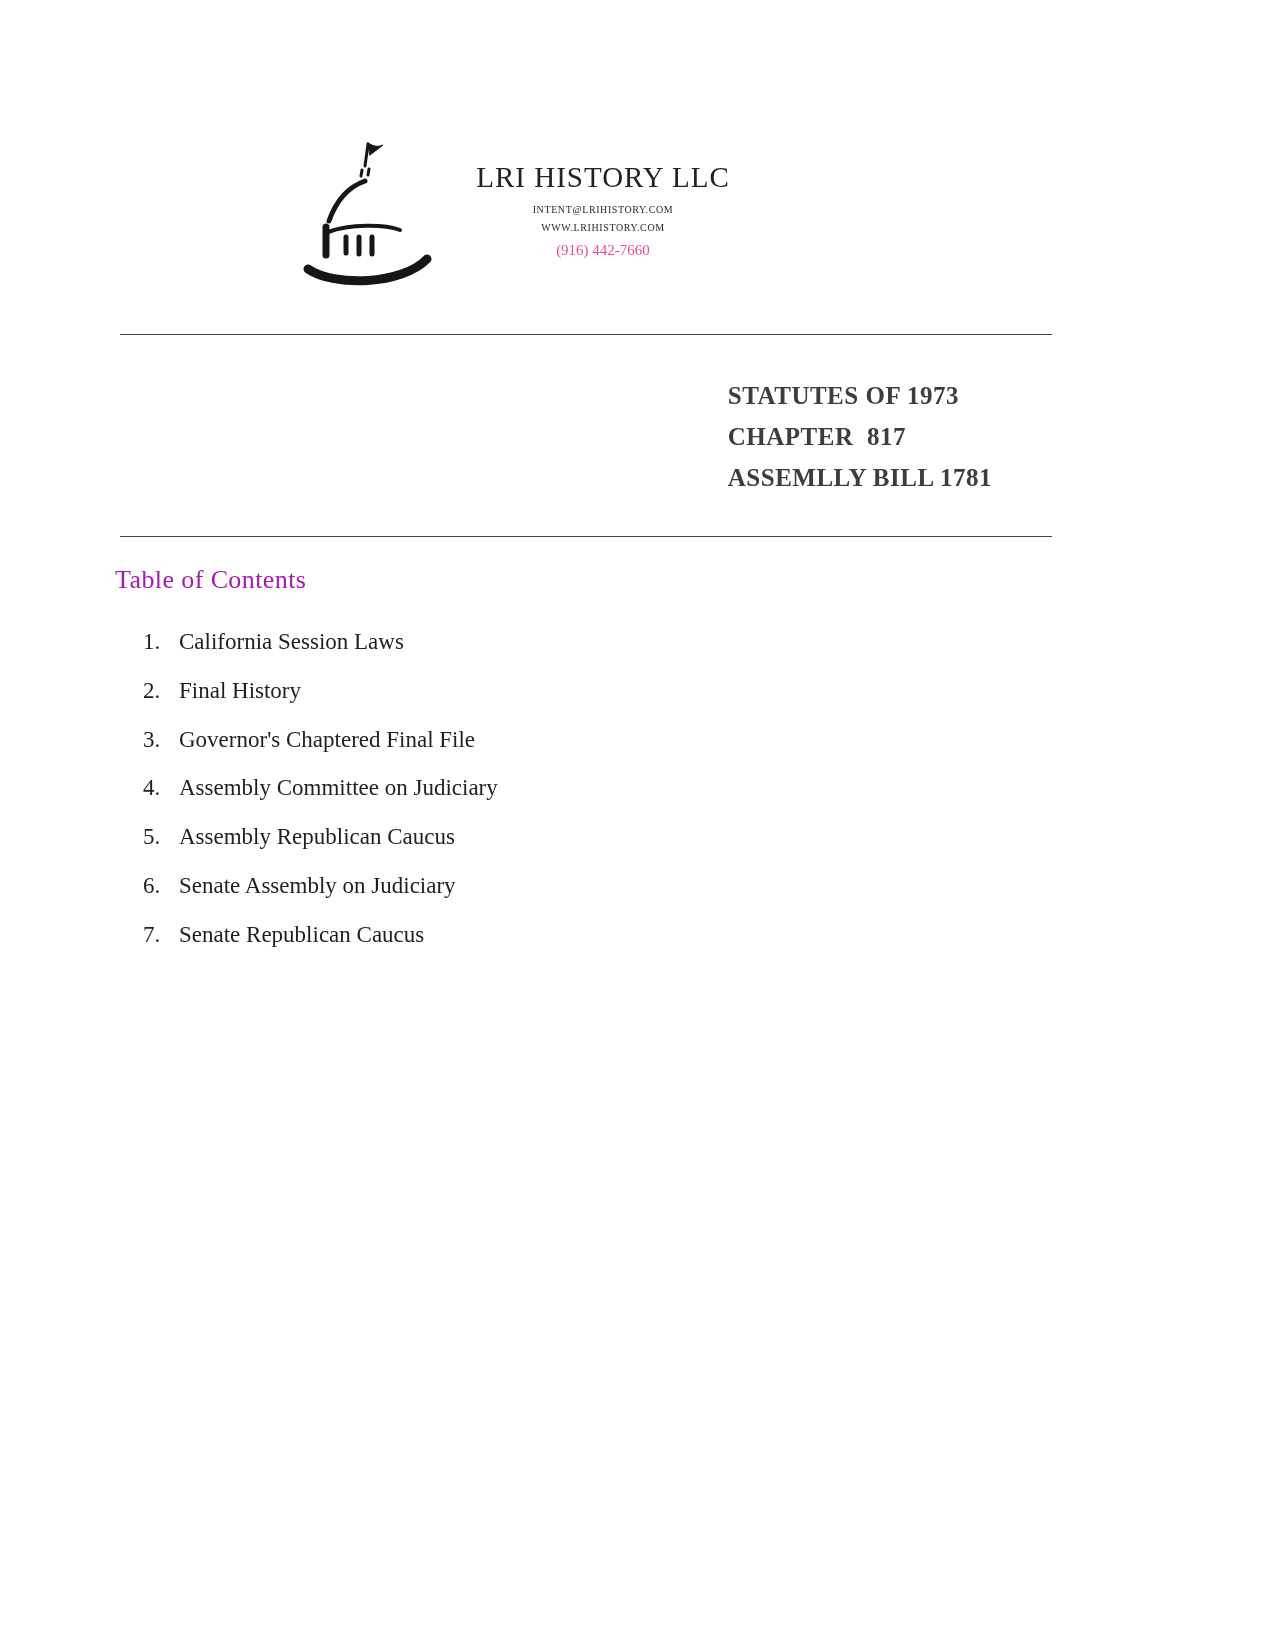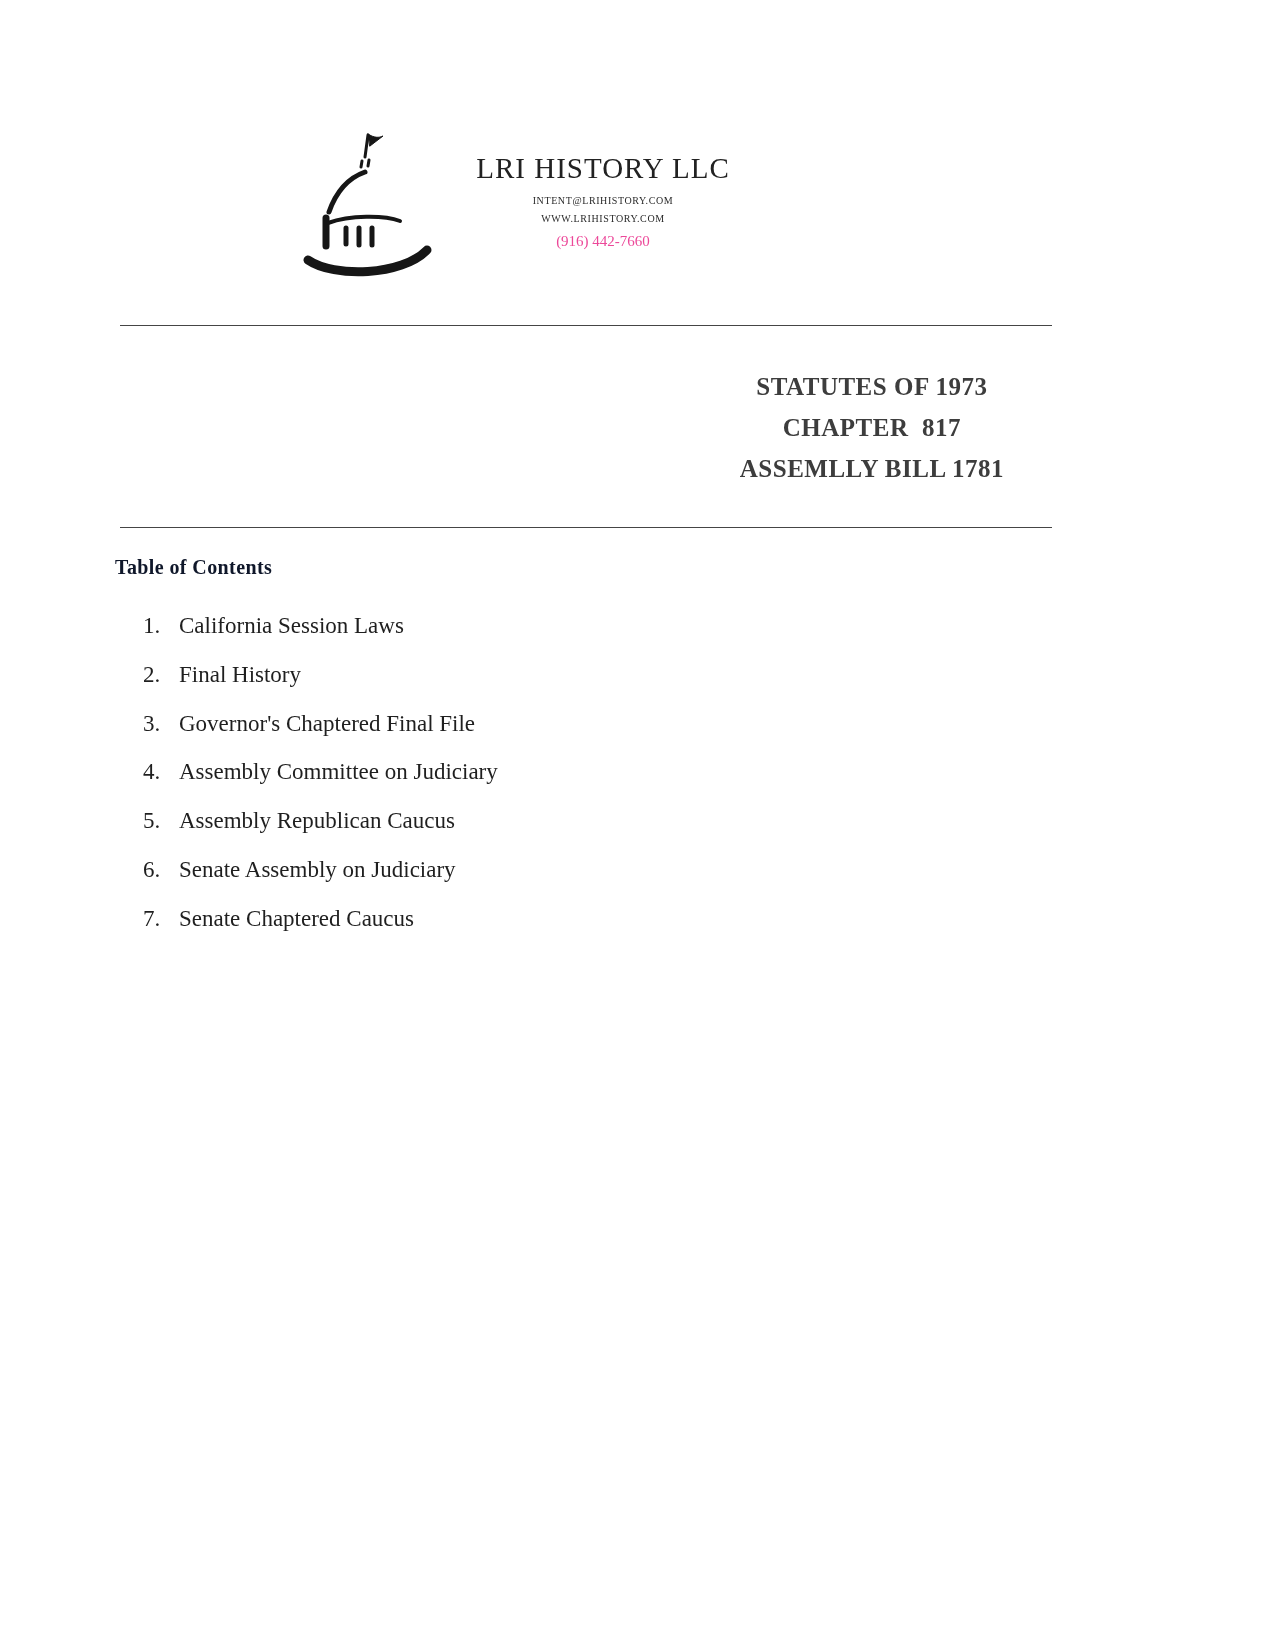--- a/index.html
+++ b/index.html
@@ -5,21 +5,21 @@
   * { box-sizing: border-box; }
   html, body { margin: 0; padding: 0; background: #ffffff; }
   body {
     font-family: "Liberation Serif", "DejaVu Serif", serif;
     color: var(--text, #1c1c1c);
   }
   .page {
     position: relative;
     width: 1276px;
     height: 1548px;
-    margin: 0 auto;
+    margin: 9px auto;
     background: #ffffff;
     overflow: hidden;
   }
 
   
   .logo {
     position: absolute;
     left: 298px;
     top: 126px;
     width: 140px;
@@ -60,43 +60,43 @@
     border-top: 1px solid var(--divider, #454545);
     margin: 0;
   }
   .divider-top { top: 325px; }
   .divider-bottom { top: 527px; }
 
   
   .title-block {
     position: absolute;
     top: 366px;
-    right: 272px;
-    text-align: center;
+    right: 284px;
+    text-align: left;
     font-weight: 700;
     font-size: 25px;
     line-height: 41px;
     letter-spacing: 0.5px;
     color: var(--title_block, #3d3d3d);
   }
   .title-block .title-line { white-space: pre; }
 
   
   .toc {
     position: absolute;
     top: 556px;
     left: 115px;
     right: 120px;
   }
   .toc-heading {
     margin: 0 0 33px 0;
-    font-size: 20px;
-    font-weight: 700;
+    font-size: 26px;
+    font-weight: 400;
     letter-spacing: 0.4px;
-    color: #0f172a;
+    color: #a21caf;
   }
   .toc-list {
     list-style: none;
     margin: 0;
     padding: 0 0 0 28px;
     display: flex;
     flex-direction: column;
     gap: 20px;
     font-size: 23px;
     color: #1f1f1f;
@@ -167,18 +167,18 @@
       <li class="toc-item">
         <span class="num">5.</span>
         <span class="label">Assembly Republican Caucus</span>
       </li>
       <li class="toc-item">
         <span class="num">6.</span>
         <span class="label">Senate Assembly on Judiciary</span>
       </li>
       <li class="toc-item">
         <span class="num">7.</span>
-        <span class="label">Senate Chaptered Caucus</span>
+        <span class="label">Senate Republican Caucus</span>
       </li>
     </ol>
   </section>
 
 </div>
 
 </body></html>

